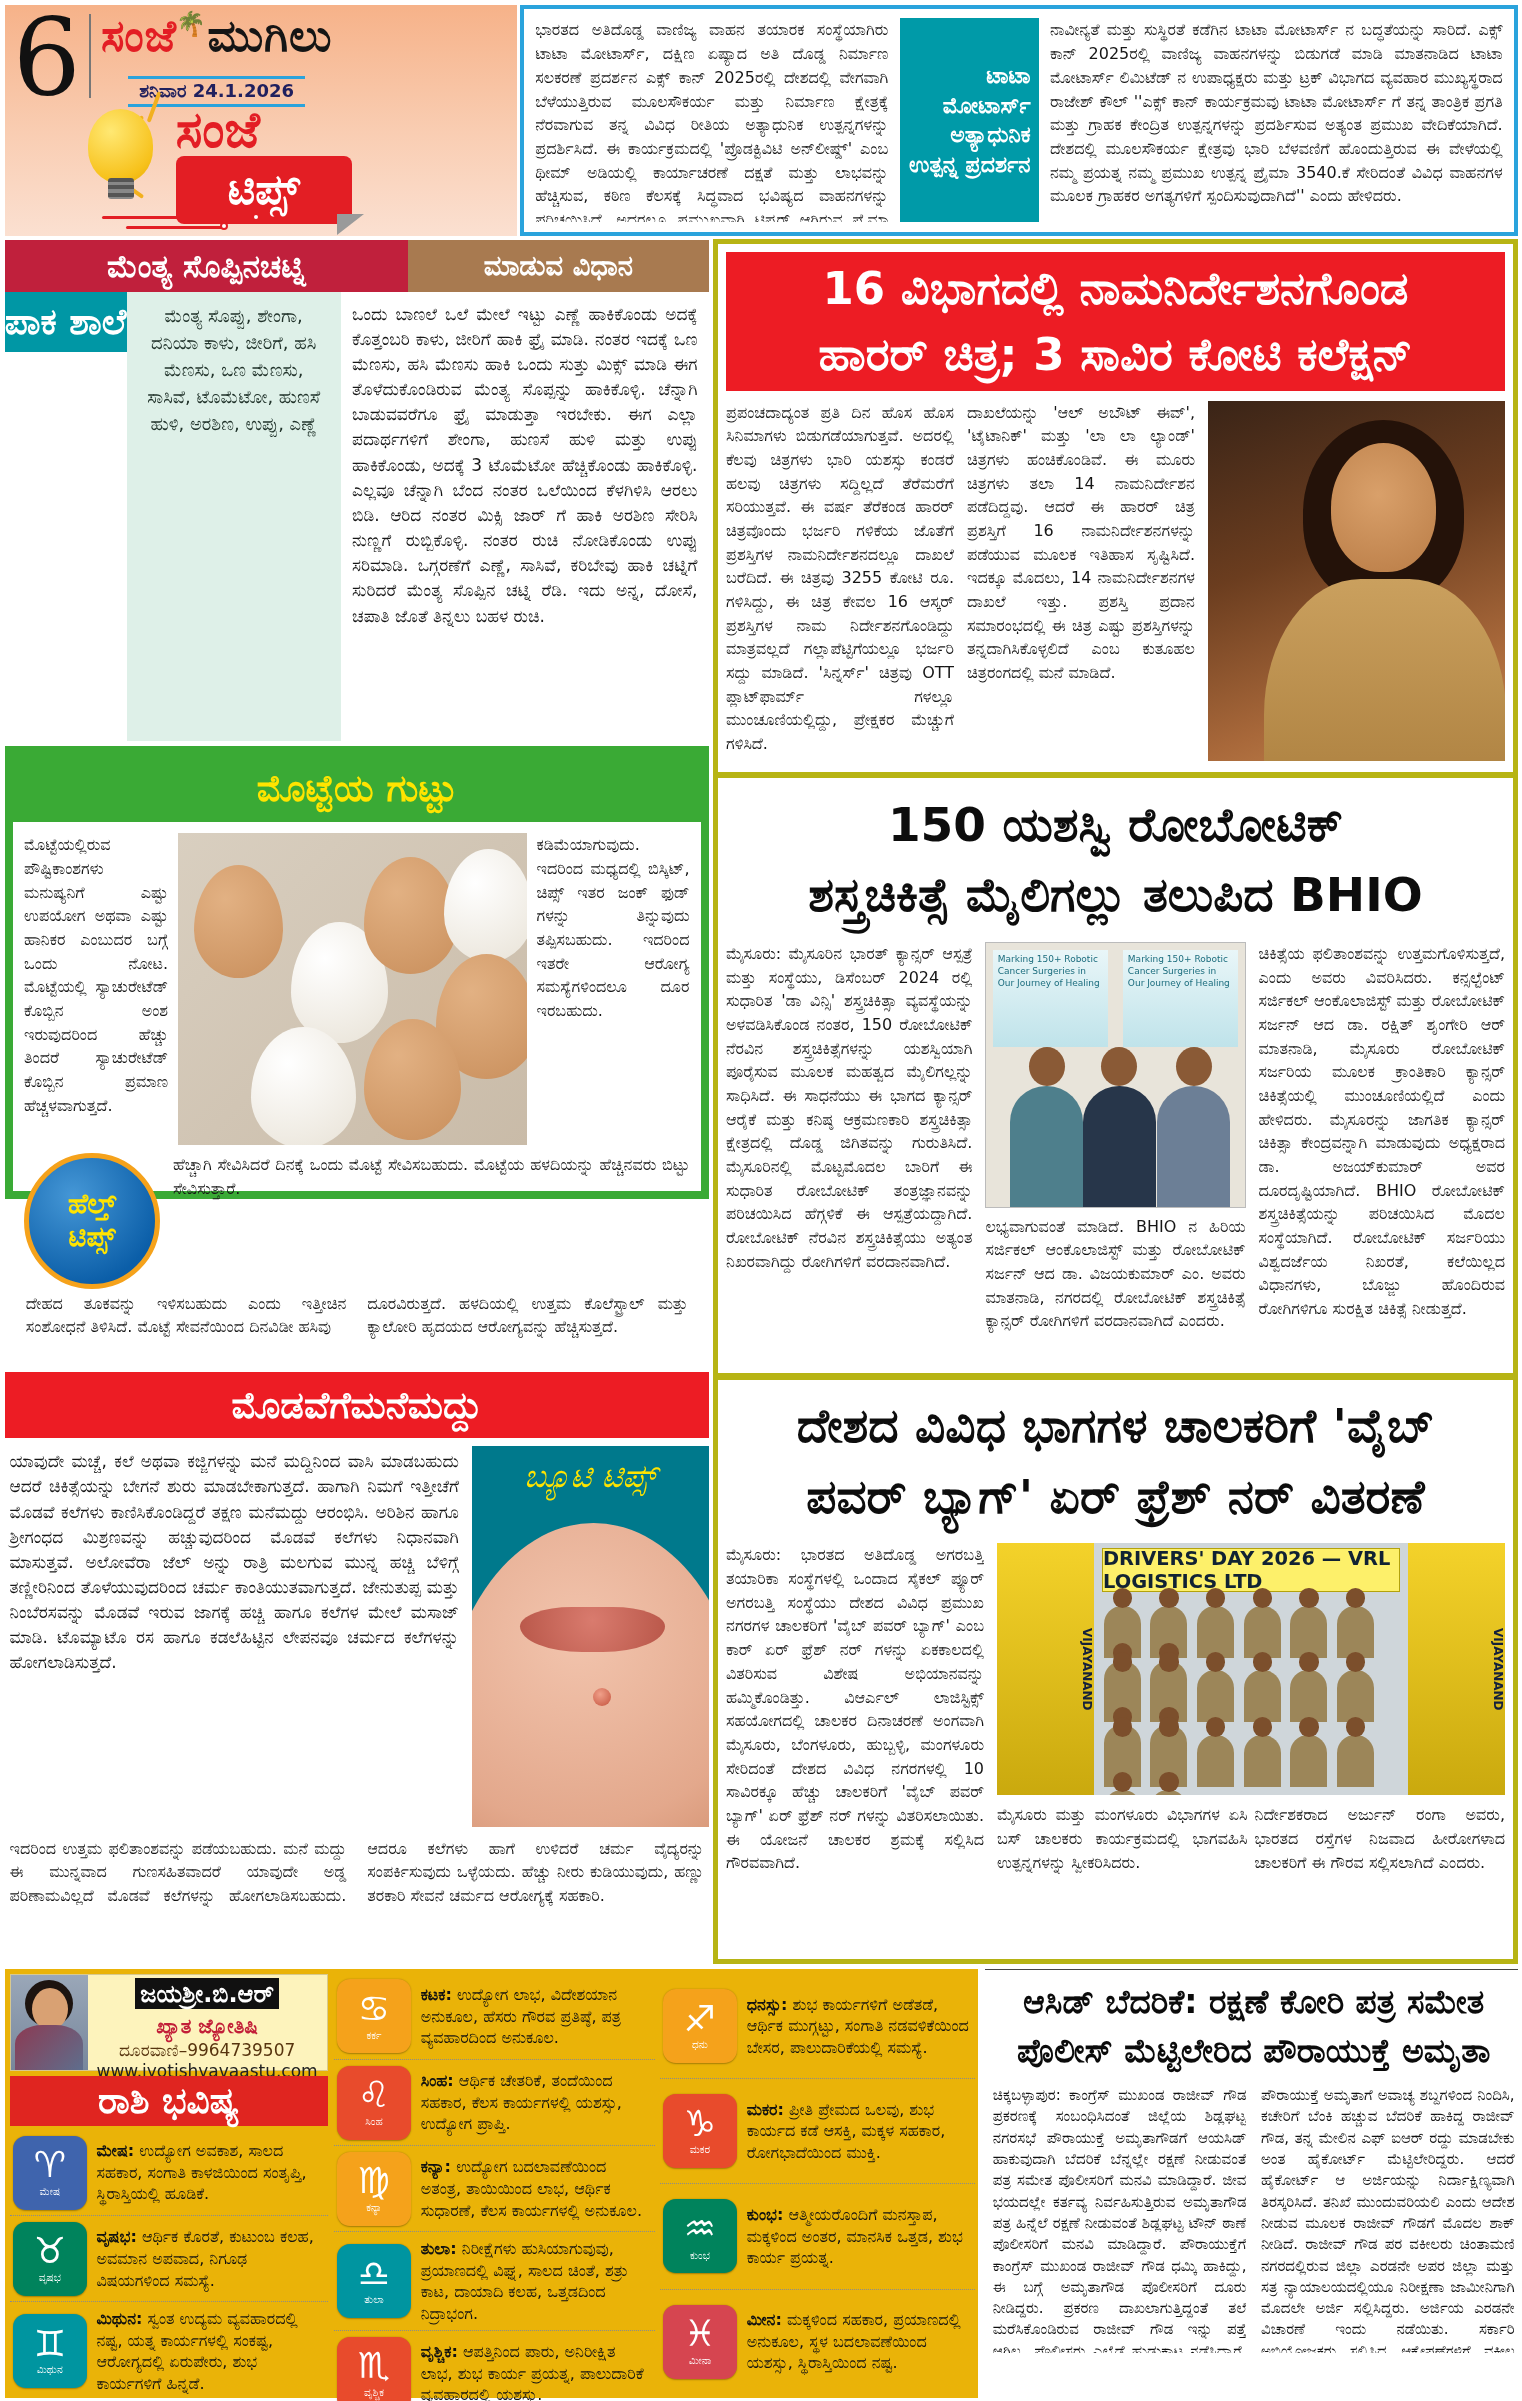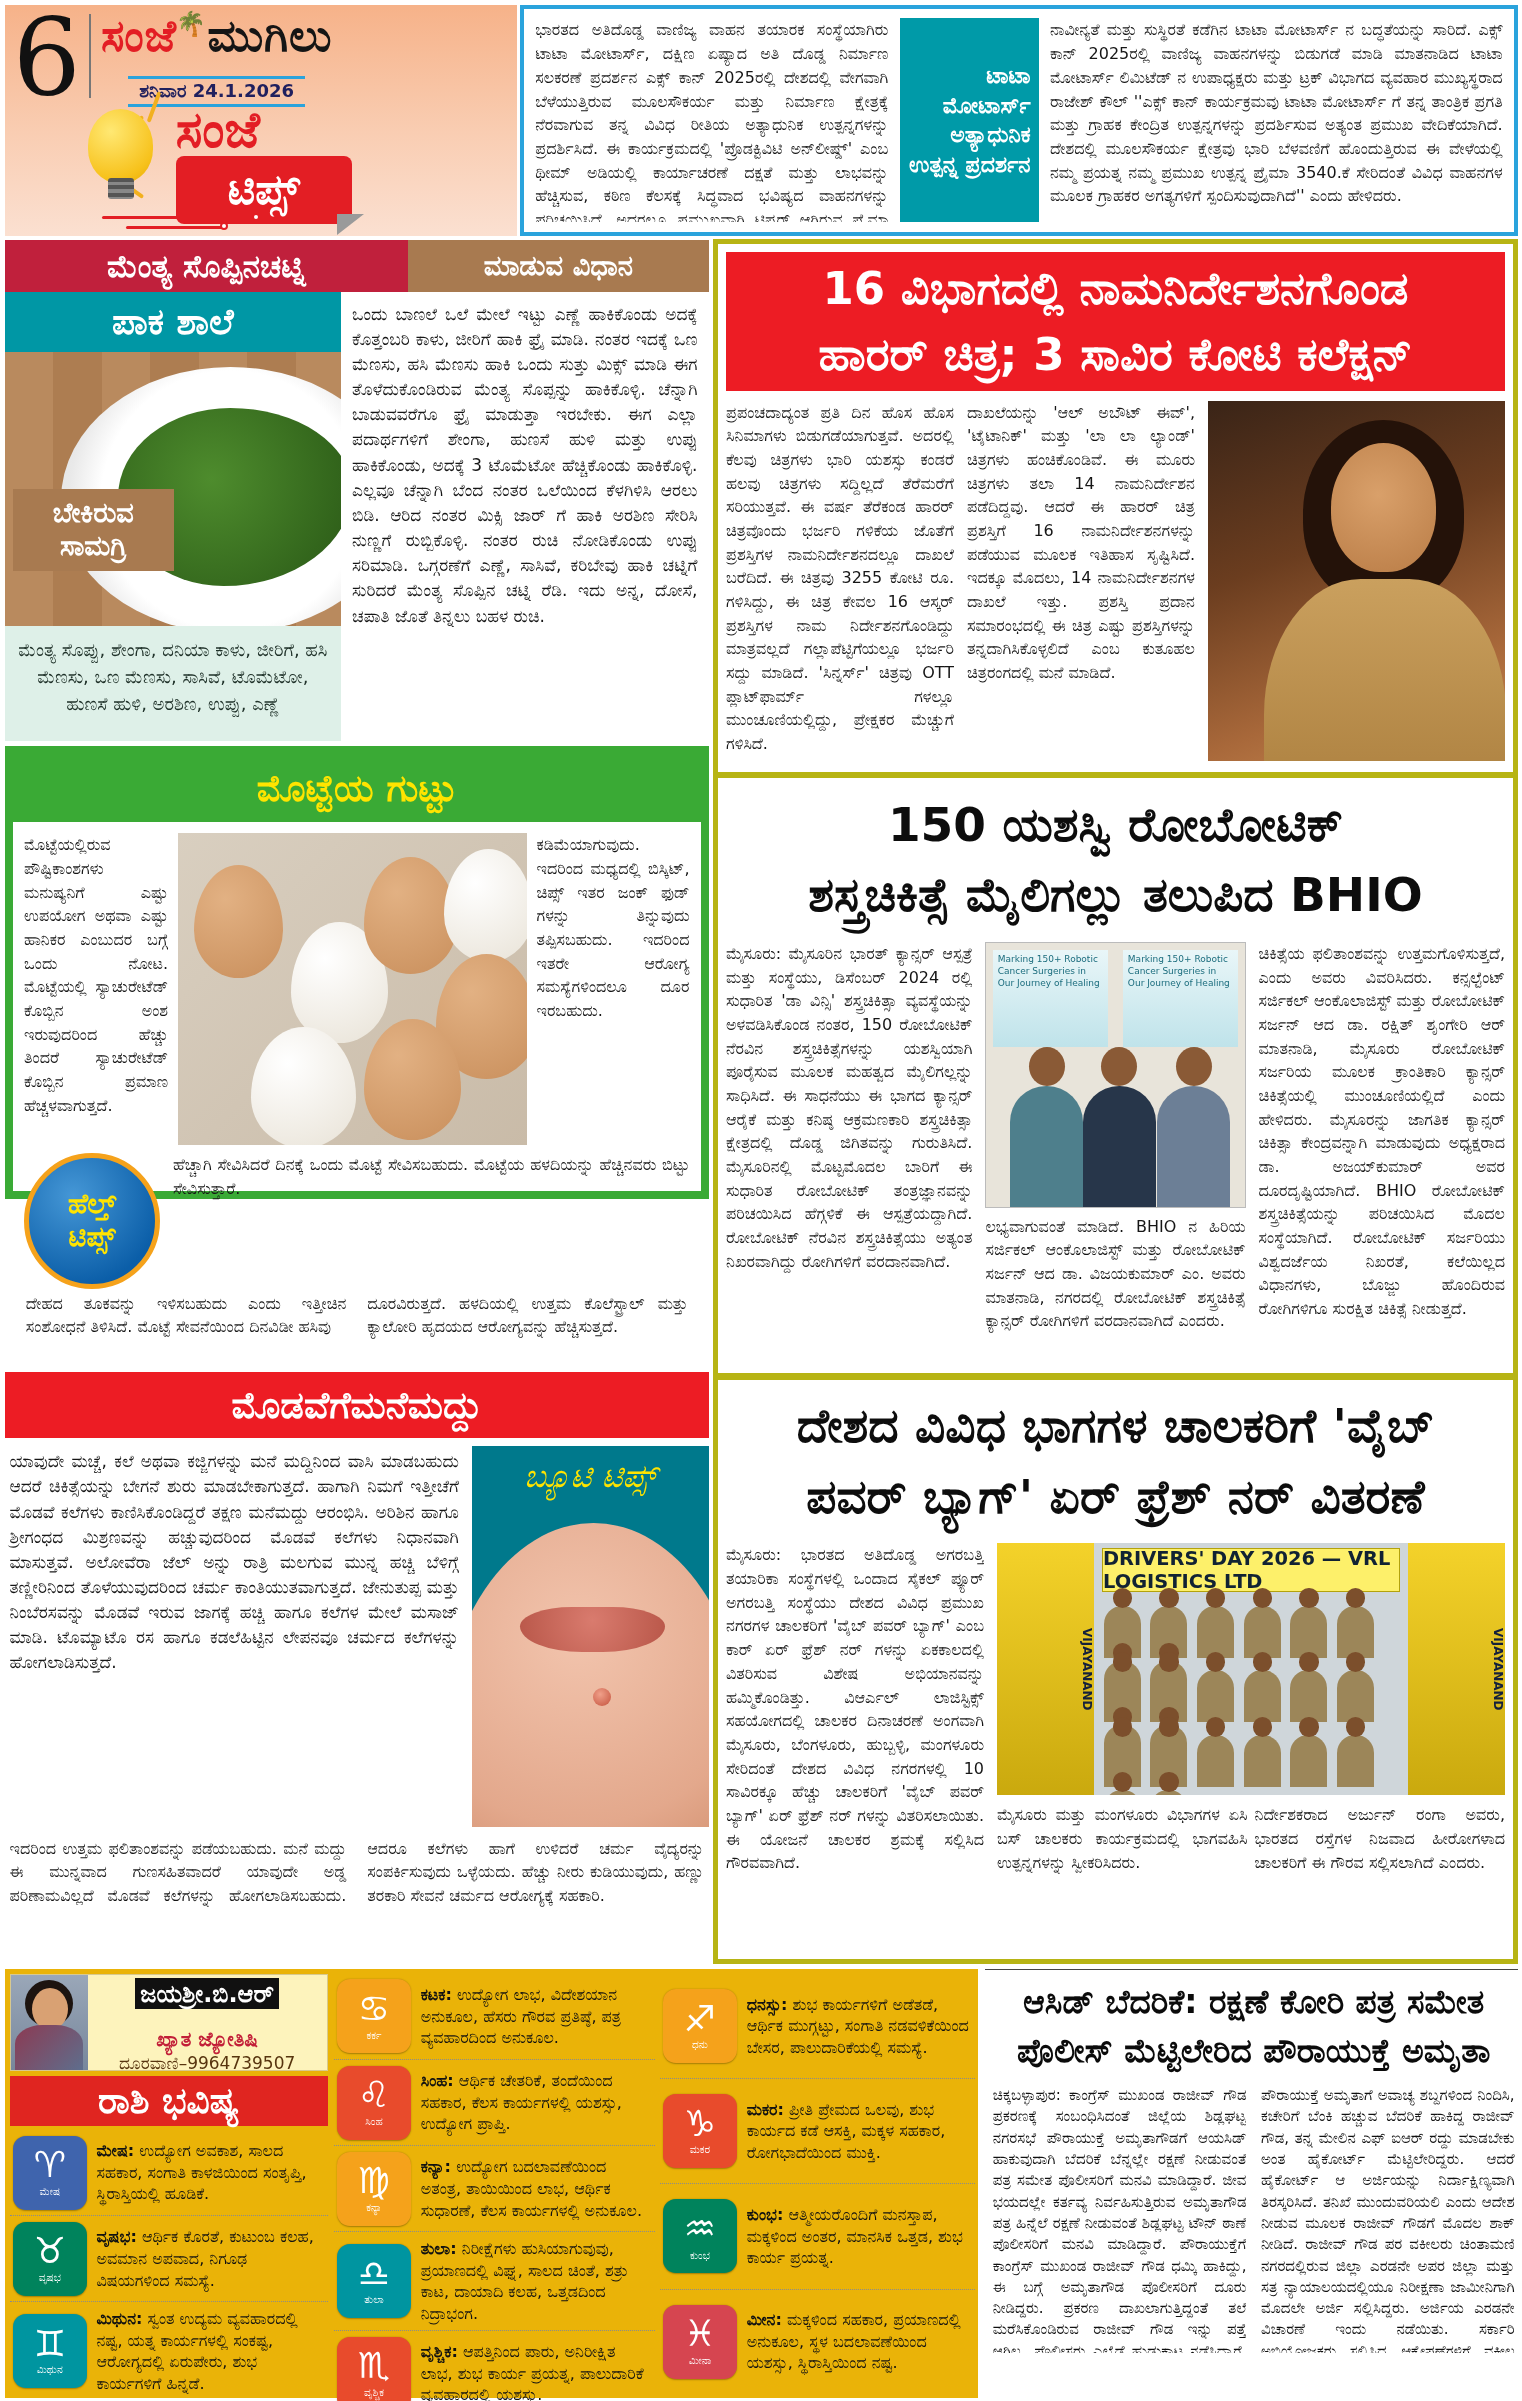--- a/index.html
+++ b/index.html
@@ -44,21 +44,21 @@
   .top-article .c1{width:353px}
   .tata-box{width:139px;background:#009aa8;color:#fff;font-size:22px;font-weight:bold;text-align:right;display:flex;align-items:center;justify-content:center;padding:8px;line-height:1.35}
   .top-article .c2{flex:1}
 
   
   .recipe{left:4.8px;top:240px;width:704px;height:500px}
   .rec-head{display:flex;height:52px}
   .rec-head .h1{width:403px;background:#c0203c;color:#fff;font-size:31px;font-weight:bold;display:flex;align-items:center;justify-content:center}
   .rec-head .h2{flex:1;background:#a87a50;color:#fff;font-size:27.4px;font-weight:bold;display:flex;align-items:center;justify-content:center}
   .rec-body{display:flex;height:449px}
-  .rec-left{width:336px;display:flex;flex-direction:column}
+  .rec-left{width:336px;display:flex;flex-direction:row}
   .paka{height:60px;background:#0097a5;color:#fff;font-size:36px;font-weight:bold;display:flex;align-items:center;justify-content:center}
   .ph-chutney{position:relative;height:274px;background:repeating-linear-gradient(90deg,#b98a5e 0 48px,#ad7d51 48px 97px);overflow:hidden}
   .plate{position:absolute;left:56px;top:14.5px;width:339px;height:266px;border-radius:50%;background:radial-gradient(circle,#ffffff 60%,#e9e9e9 75%,#dcdcdc)}
   .chut{position:absolute;left:113px;top:56px;width:234px;height:178px;border-radius:48% 52% 55% 45%/50% 46% 54% 50%;background:radial-gradient(circle at 40% 40%,#4e8c2d,#33661c 70%,#2a5516)}
   .ing-label{position:absolute;left:8px;top:137px;width:161px;background:#a87a50;color:#fff;font-size:27.4px;font-weight:bold;text-align:center;line-height:1.2;padding:8px 3.2px}
   .ing-box{flex:1;background:#def0e8;font-size:18px;line-height:1.5;text-align:center;padding:9.7px 13px;color:#20322a}
   .rec-right{flex:1;padding:9.7px 11.3px}
 
   
   .eggsec{left:4.8px;top:746px;width:704px;height:453px;border:8px solid #3aaa35;background:#fff}
@@ -126,21 +126,21 @@
   
   .bottom-band{left:4.8px;top:1969px;width:1513px;height:429px}
   .astro-area{position:absolute;left:0;top:0;width:973px;height:429px;background:#eab308}
   .astro-card{position:absolute;left:4.8px;top:4.8px;width:318px;height:97px;background:#fdf3bc;display:flex;border:0.8px solid #d8c98e}
   .ph-astro{width:77px;height:100%;background:linear-gradient(180deg,#9aa7b8,#77879c);position:relative;overflow:hidden}
   .as-hair{position:absolute;left:14.5px;top:4.8px;width:48px;height:47px;border-radius:50%;background:#1d1410}
   .as-face{position:absolute;left:21px;top:13px;width:36px;height:42px;border-radius:50%;background:#d9a173}
   .as-sari{position:absolute;left:4.8px;top:50px;width:68px;height:47px;border-radius:40% 40% 0 0;background:linear-gradient(135deg,#8c3a52,#5d6f8e)}
   .astro-info{flex:1;padding:3.2px 6.5px;text-align:center}
   .astro-name{background:#111;color:#fff;font-size:24px;font-weight:bold;padding:1.6px 4.8px;display:inline-block}
-  .astro-title{color:#c21f38;font-size:20px;font-weight:bold;margin-top:18px}
+  .astro-title{color:#c21f38;font-size:20px;font-weight:bold;margin-top:5px}
   .astro-phone{font-size:17px;color:#57340e;margin-top:1.6px}
   .astro-web{font-size:17px;color:#222;margin-top:0.8px}
   .rashi-banner{position:absolute;left:4.8px;top:107px;width:318px;height:50px;background:#e02520;color:#fff;font-size:36px;font-weight:bold;display:flex;align-items:center;justify-content:center}
   .zcol{position:absolute;display:flex;flex-direction:column}
   .zc1{left:4.8px;top:161px;width:318px;height:263px}
   .zc2{left:329px;top:4.8px;width:321px;height:420px}
   .zc3{left:655px;top:4.8px;width:315px;height:420px}
   .zsign{display:flex;gap:9.7px;padding:5.6px 3.2px;border-bottom:1.6px dotted #8b8b8b;flex:1;align-items:center}
   .zsign:last-child{border-bottom:none}
   .zicon{width:74px;height:74px;min-width:74px;border-radius:13px;color:#fff;display:flex;flex-direction:column;align-items:center;justify-content:center;box-shadow:0 0.8px 1.6px rgba(0,0,0,.3)}

